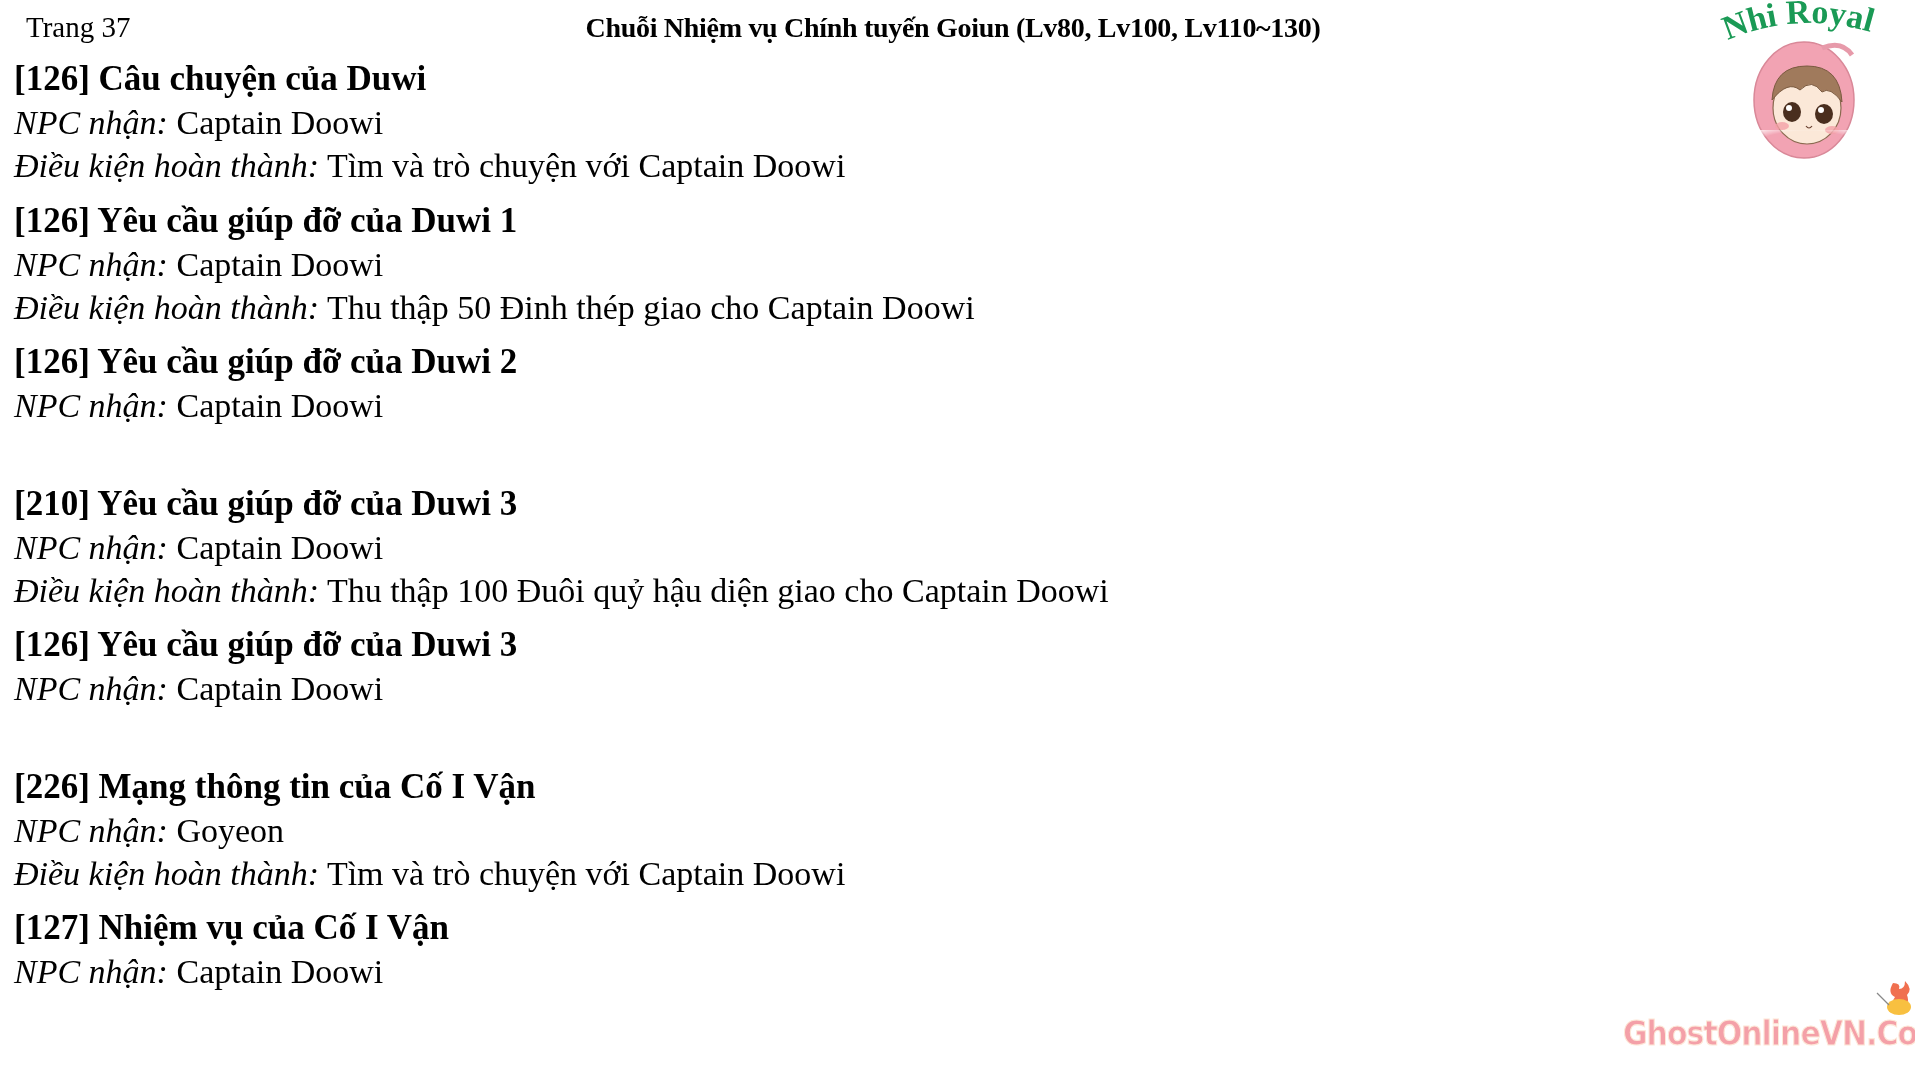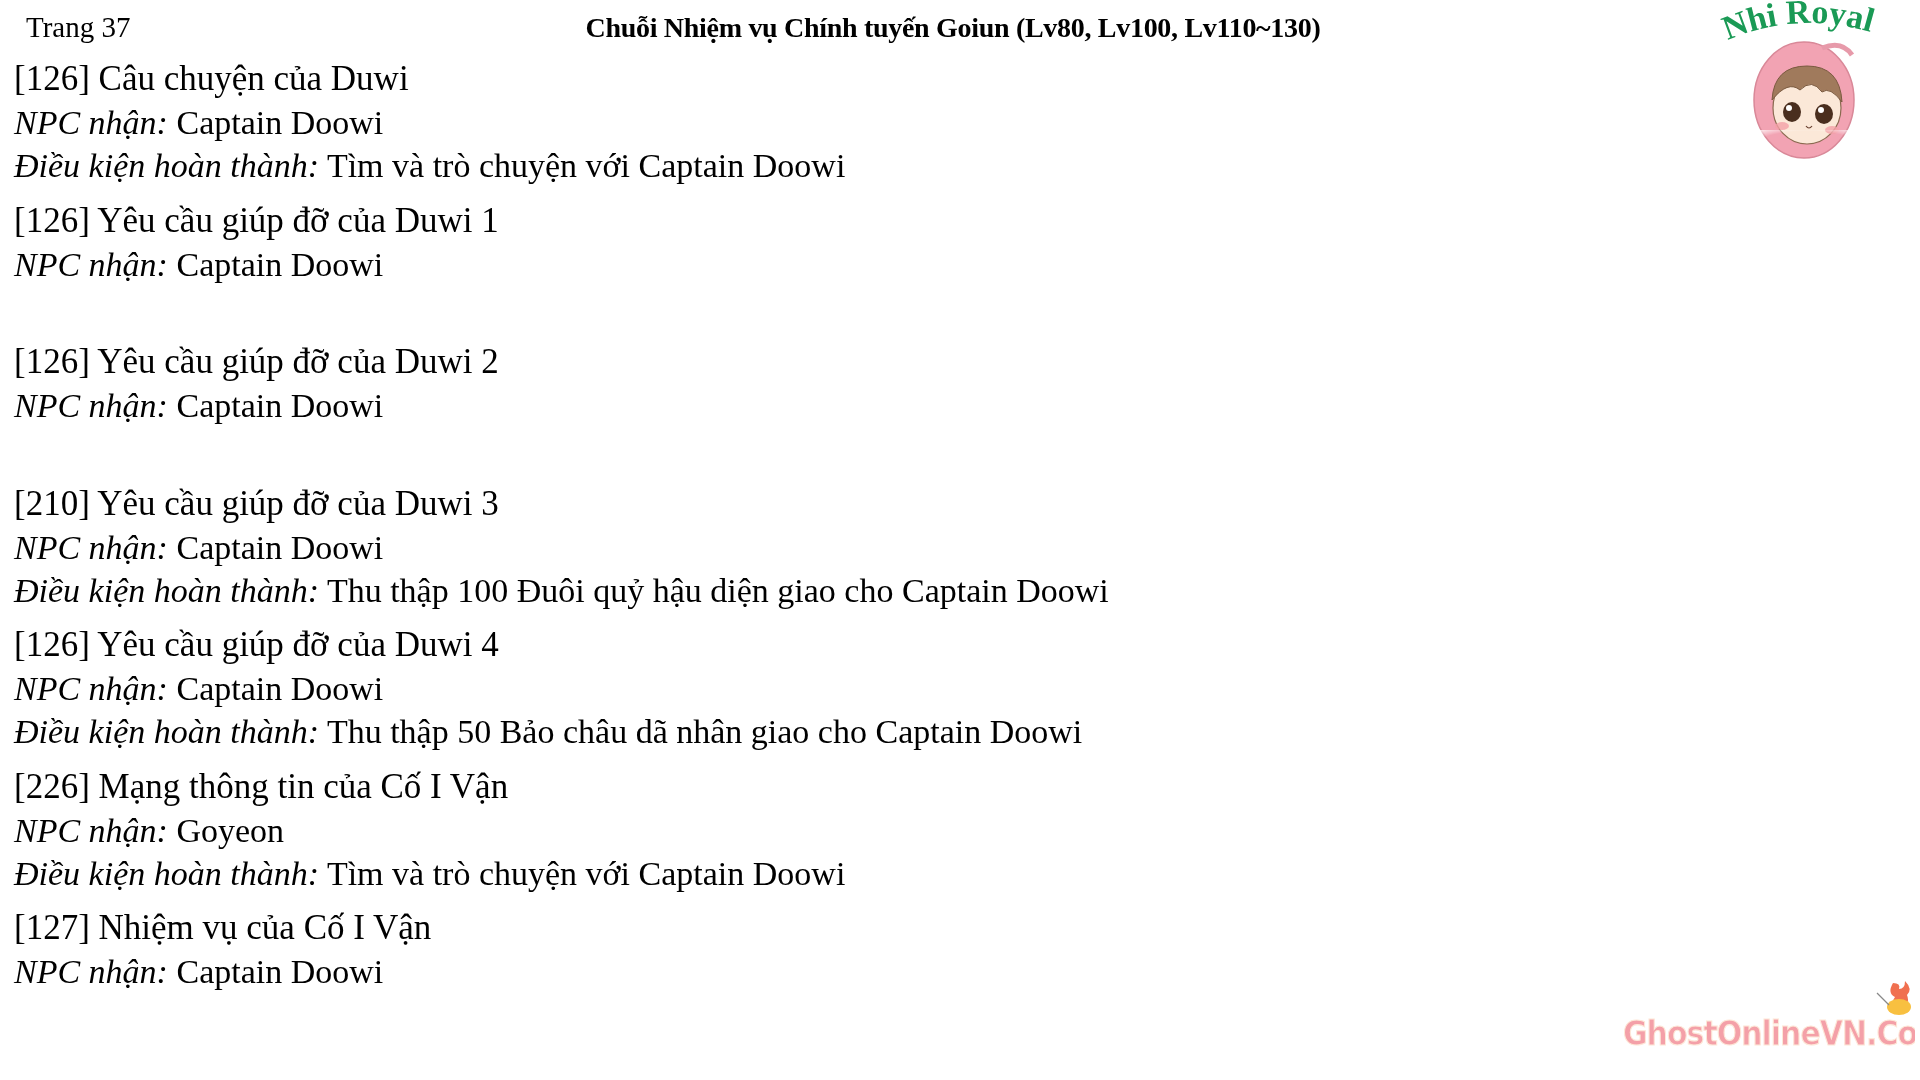--- a/index.html
+++ b/index.html
@@ -38,21 +38,21 @@
       left: 14px;
       top: 56px;
       width: 1300px;
     }
     .quest {
       height: 141.5px;
     }
     .quest-heading {
       font-size: 35px;
       line-height: 45px;
-      font-weight: normal;
+      font-weight: bold;
       white-space: nowrap;
     }
     .quest-line {
       font-size: 34px;
       line-height: 43px;
       white-space: nowrap;
     }
     .quest-label {
       font-style: italic;
     }
@@ -81,37 +81,37 @@
 
   <div class="quest">
     <div class="quest-heading">[126] Câu chuyện của Duwi</div>
     <div class="quest-line"><span class="quest-label">NPC nhận:</span> <span>Captain Doowi</span></div>
     <div class="quest-line"><span class="quest-label">Điều kiện hoàn thành:</span> <span>Tìm và trò chuyện với Captain Doowi</span></div>
   </div>
 
   <div class="quest">
     <div class="quest-heading">[126] Yêu cầu giúp đỡ của Duwi 1</div>
     <div class="quest-line"><span class="quest-label">NPC nhận:</span> <span>Captain Doowi</span></div>
+    <div class="quest-line"><span class="quest-label">Điều kiện hoàn thành:</span> <span>Thu thập 50 Đinh thép giao cho Captain Doowi</span></div>
   </div>
 
   <div class="quest">
     <div class="quest-heading">[126] Yêu cầu giúp đỡ của Duwi 2</div>
     <div class="quest-line"><span class="quest-label">NPC nhận:</span> <span>Captain Doowi</span></div>
   </div>
 
   <div class="quest">
     <div class="quest-heading">[210] Yêu cầu giúp đỡ của Duwi 3</div>
     <div class="quest-line"><span class="quest-label">NPC nhận:</span> <span>Captain Doowi</span></div>
     <div class="quest-line"><span class="quest-label">Điều kiện hoàn thành:</span> <span>Thu thập 100 Đuôi quỷ hậu diện giao cho Captain Doowi</span></div>
   </div>
 
   <div class="quest">
-    <div class="quest-heading">[126] Yêu cầu giúp đỡ của Duwi 4</div>
+    <div class="quest-heading">[126] Yêu cầu giúp đỡ của Duwi 3</div>
     <div class="quest-line"><span class="quest-label">NPC nhận:</span> <span>Captain Doowi</span></div>
-    <div class="quest-line"><span class="quest-label">Điều kiện hoàn thành:</span> <span>Thu thập 50 Bảo châu dã nhân giao cho Captain Doowi</span></div>
   </div>
 
   <div class="quest">
     <div class="quest-heading">[226] Mạng thông tin của Cố I Vận</div>
     <div class="quest-line"><span class="quest-label">NPC nhận:</span> <span>Goyeon</span></div>
     <div class="quest-line"><span class="quest-label">Điều kiện hoàn thành:</span> <span>Tìm và trò chuyện với Captain Doowi</span></div>
   </div>
 
   <div class="quest">
     <div class="quest-heading">[127] Nhiệm vụ của Cố I Vận</div>

